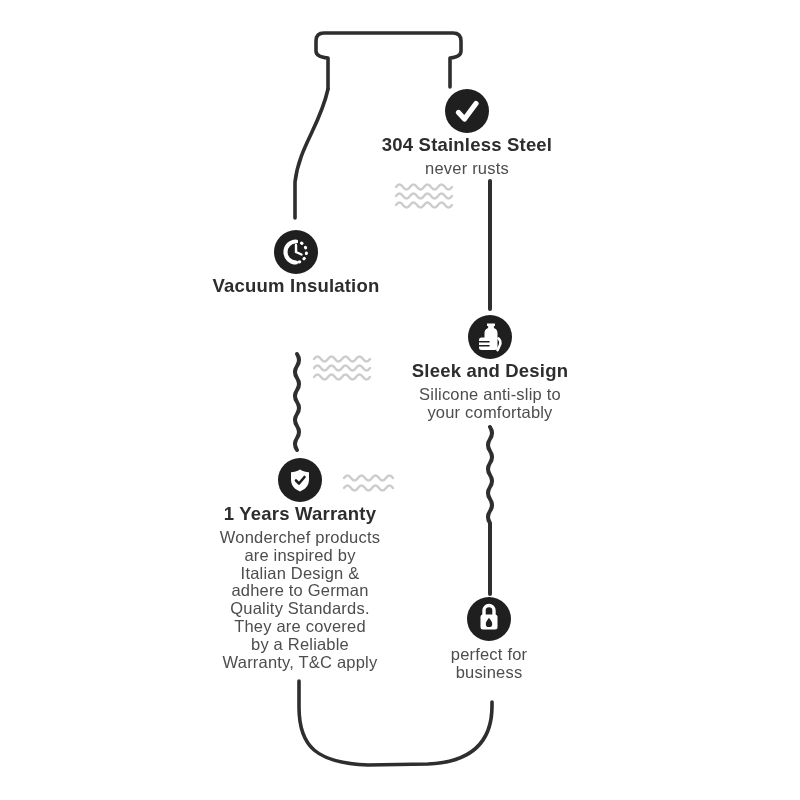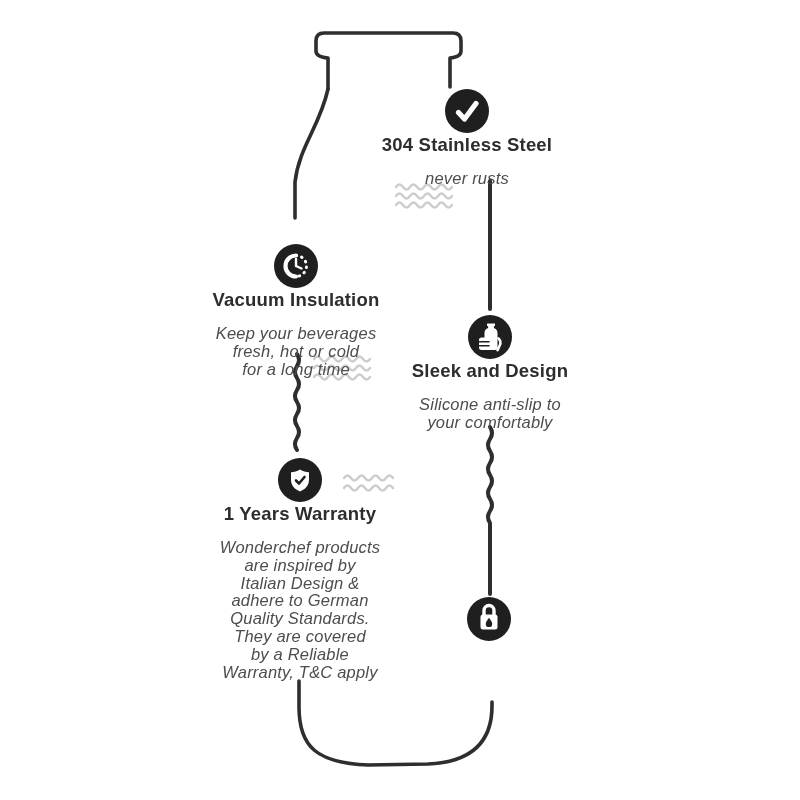--- a/index.html
+++ b/index.html
@@ -11,22 +11,22 @@
   .feature{
     position:absolute;display:flex;flex-direction:column;align-items:center;
     text-align:center;
   }
   .icon-wrap{width:44px;height:44px;display:block;}
   .f-title{
     margin-top:1px;font-size:18.5px;font-weight:bold;color:#2d2d2d;
     line-height:21px;letter-spacing:0.2px;white-space:pre-line;
   }
   .f-desc{
-    margin-top:15px;font-size:16.5px;color:#4d4d4d;line-height:17.8px;
-    letter-spacing:0.2px;white-space:pre-line;font-style:italic;
+    margin-top:5px;font-size:16.5px;color:#4d4d4d;line-height:17.8px;
+    letter-spacing:0.2px;white-space:pre-line;
   }
 </style>
 </head>
 <body>
 
 <div class="canvas">
 
   <svg class="art" viewBox="0 0 800 800" aria-hidden="true">
     <g fill="none" stroke="#2e2e2e" stroke-width="3.6" stroke-linecap="round" stroke-linejoin="round">
 
@@ -63,33 +63,30 @@
     <span class="icon-wrap">
       <svg viewBox="0 0 44 44" width="44" height="44">
         <circle cx="22" cy="22" r="22" fill="#1f1f1f"></circle>
         <path d="M13.5 23.5 L19.5 30 L31 14.5" stroke="#ffffff" stroke-width="5.2" fill="none" stroke-linecap="round" stroke-linejoin="round"></path>
       </svg>
     </span>
     <div class="f-title">304 Stainless Steel</div>
     <div class="f-desc">never rusts</div>
   </div>
 
-  <div class="feature" style="left:201px;top:244px;width:190px;">
+  <div class="feature" style="left:201px;top:230px;width:190px;">
     <span class="icon-wrap">
       <svg viewBox="0 0 44 44" width="44" height="44">
         <circle cx="22" cy="22" r="22" fill="#1f1f1f"></circle>
         <path d="M22 11.5 A10.5 10.5 0 0 0 22 32.5" stroke="#ffffff" stroke-width="4.2" fill="none" stroke-linecap="round"></path>
         <path d="M22 11.5 A10.5 10.5 0 0 1 22 32.5" stroke="#ffffff" stroke-width="3" fill="none" stroke-linecap="round" stroke-dasharray="0.6 5.2"></path>
         <path d="M22 22 L22 15 M22 22 L27.5 24.5" stroke="#ffffff" stroke-width="2.4" fill="none" stroke-linecap="round"></path>
       </svg>
     </span>
     <div class="f-title">Vacuum Insulation</div>
-    <div class="f-desc">Keep your beverages
-fresh, hot or cold
-for a long time</div>
   </div>
 
   <div class="feature" style="left:395px;top:315px;width:190px;">
     <span class="icon-wrap">
       <svg viewBox="0 0 44 44" width="44" height="44">
         <circle cx="22" cy="22" r="22" fill="#1f1f1f"></circle>
         <path d="M19 8.5 h8 v2.6 h-1.1 v2 c3 1.4 3.6 3 3.6 5.5 v14 c0 1.5 -1 2.4 -2.5 2.4 h-8 c-1.5 0 -2.5 -0.9 -2.5 -2.4 v-14 c0 -2.5 0.6 -4.1 3.6 -5.5 v-2 h-1.1 z" fill="#ffffff"></path>
         <rect x="11" y="22.5" width="11" height="12.5" rx="2.5" fill="#ffffff"></rect>
         <path d="M11.5 26.8 h9.5 M11.5 30.8 h9.5" stroke="#1f1f1f" stroke-width="1.6" stroke-linecap="round"></path>
         <path d="M30.5 23.5 q3.2 3 1.2 7 l-2.2 4.6" stroke="#ffffff" stroke-width="2.6" fill="none" stroke-linecap="round"></path>
@@ -121,15 +118,17 @@
 
   <div class="feature" style="left:394px;top:597px;width:190px;">
     <span class="icon-wrap">
       <svg viewBox="0 0 44 44" width="44" height="44">
         <circle cx="22" cy="22" r="22" fill="#1f1f1f"></circle>
         <path d="M17 18 v-4.5 a5 5 0 0 1 10 0 V18" stroke="#ffffff" stroke-width="3.4" fill="none"></path>
         <rect x="13.5" y="17.5" width="17" height="15" rx="2.5" fill="#ffffff"></rect>
         <path d="M22 20.8 c2.2 3 3.2 4.4 3.2 6.1 a3.2 3.2 0 1 1 -6.4 0 c0 -1.7 1 -3.1 3.2 -6.1 z" fill="#1f1f1f"></path>
       </svg>
     </span>
+    <div class="f-desc">perfect for
+business</div>
   </div>
 
 </div>
 
 </body></html>

